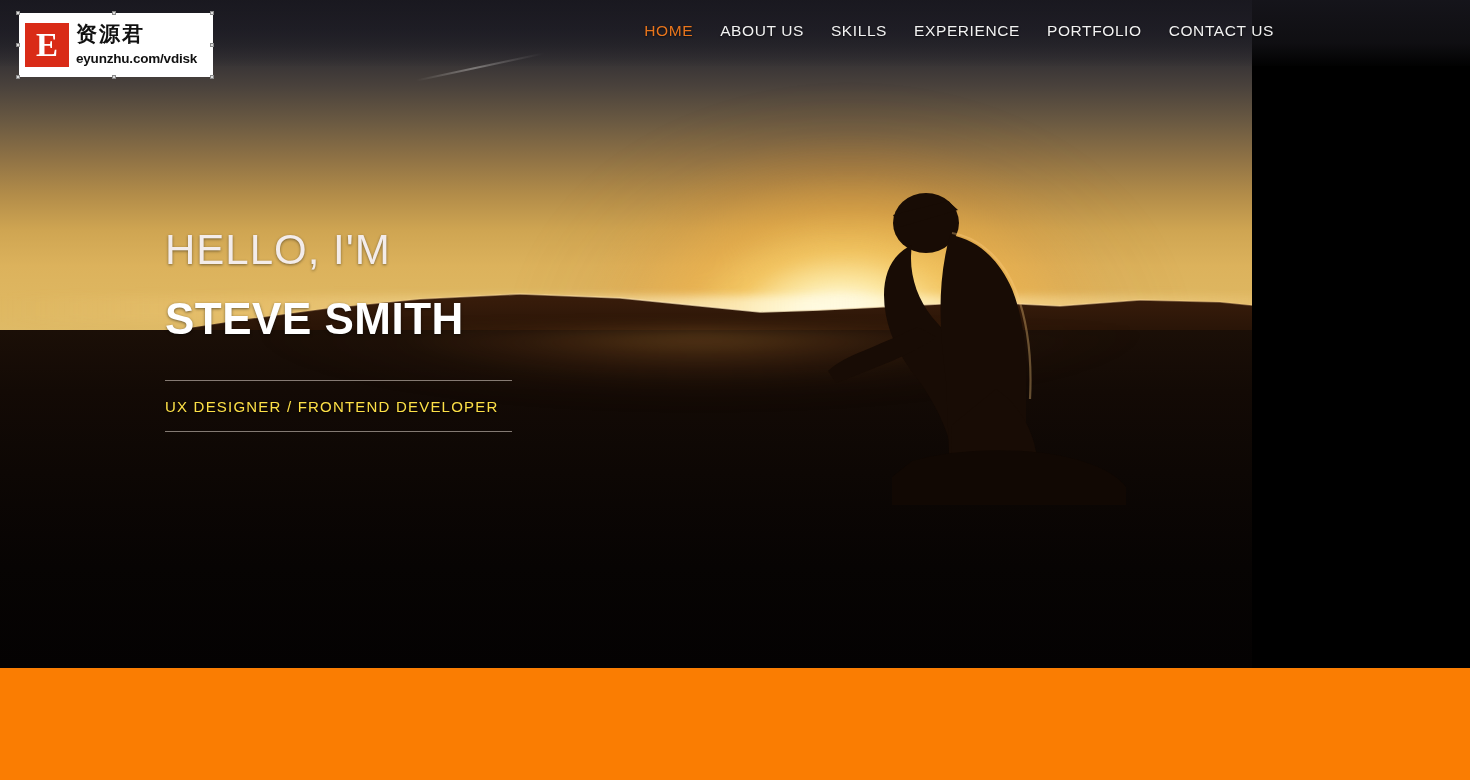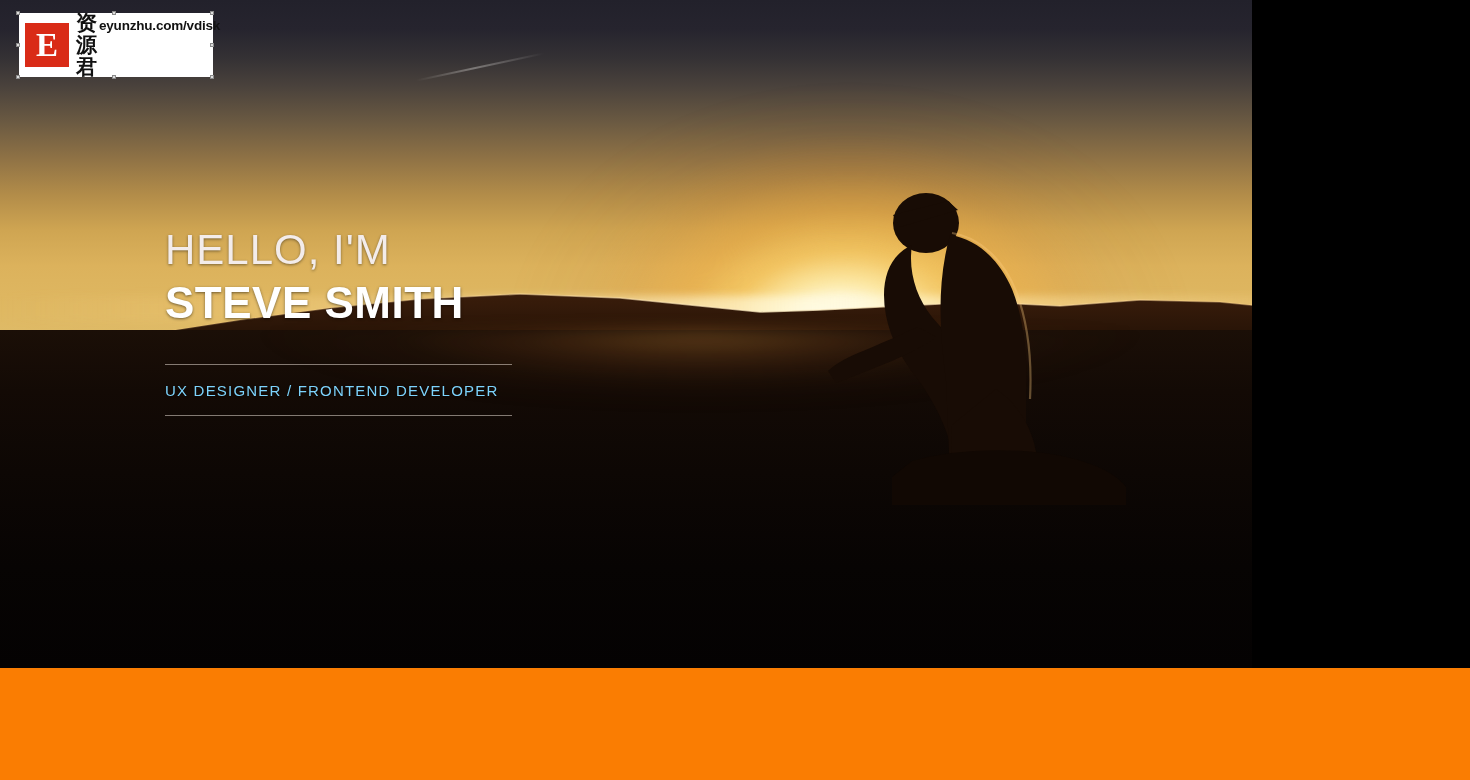--- a/index.html
+++ b/index.html
@@ -111,31 +111,31 @@
     position:absolute; left:165px; top:225px; width:420px;
     z-index:6;
   }
   .hello {
     font-size:42px; font-weight:400; letter-spacing:1px;
     color:#f3ecea; line-height:1.18;
     text-shadow:0 1px 3px rgba(0,0,0,0.45);
   }
   .name {
     font-size:44px; font-weight:700; letter-spacing:0.5px;
-    color:#ffffff; line-height:1.18; margin-top:2px;
+    color:#ffffff; line-height:1.18; margin-top:18px;
     text-shadow:0 1px 3px rgba(0,0,0,0.5);
   }
   .rule {
     width:347px; height:1px;
     background:rgba(225,215,205,0.55);
     margin-top:0;
   }
   .role-wrap { margin-top:36px; }
   .role {
-    font-size:15px; letter-spacing:1.2px; color:#7dd3fc;
+    font-size:15px; letter-spacing:1.2px; color:#fde047;
     padding:17px 0 16px 0;
     text-shadow:0 1px 2px rgba(0,0,0,0.5);
   }
 
   
   .header {
     position:absolute; left:0; top:0; width:1470px; height:66px;
     z-index:20;
     background:linear-gradient(to bottom, rgba(24,23,30,0.88) 0%, rgba(28,27,33,0.55) 65%, rgba(30,29,34,0.05) 100%);
   }
@@ -162,21 +162,21 @@
   .wm-e {
     width:44px; height:44px; flex:0 0 44px;
     background:#d92b17;
     display:flex; align-items:center; justify-content:center;
     margin-right:7px;
   }
   .wm-e span {
     font-family:"Liberation Serif", serif;
     font-weight:700; font-size:33px; color:#ffffff; line-height:1;
   }
-  .wm-txt { display:flex; flex-direction:row; justify-content:center; }
+  .wm-txt { display:flex; flex-direction:column; justify-content:center; }
   .wm-cn {
     font-family:"DejaVu Sans", sans-serif;
     font-size:21px; font-weight:700; color:#111; line-height:1.05;
     letter-spacing:2px;
   }
   .wm-url {
     font-size:13.5px; font-weight:700; color:#111; line-height:1.2;
     letter-spacing:-0.2px; margin-top:6px;
   }
   
@@ -271,20 +271,30 @@
       <div class="hello">HELLO, I'M</div>
       <div class="name">STEVE SMITH</div>
       <div class="role-wrap">
         <div class="rule"></div>
         <div class="role">UX DESIGNER / FRONTEND DEVELOPER</div>
         <div class="rule"></div>
       </div>
     </div>
   </div>
 
+  <div class="header">
+    <nav class="nav">
+      <a href="#" class="active">HOME</a>
+      <a href="#">ABOUT US</a>
+      <a href="#">SKILLS</a>
+      <a href="#">EXPERIENCE</a>
+      <a href="#">PORTFOLIO</a>
+      <a href="#">CONTACT US</a>
+    </nav>
+  </div>
 
   <div class="wm">
     <div class="wm-e">
       <span>E</span>
     </div>
     <div class="wm-txt">
       <div class="wm-cn">资源君</div>
       <div class="wm-url">eyunzhu.com/vdisk</div>
     </div>
   </div>

